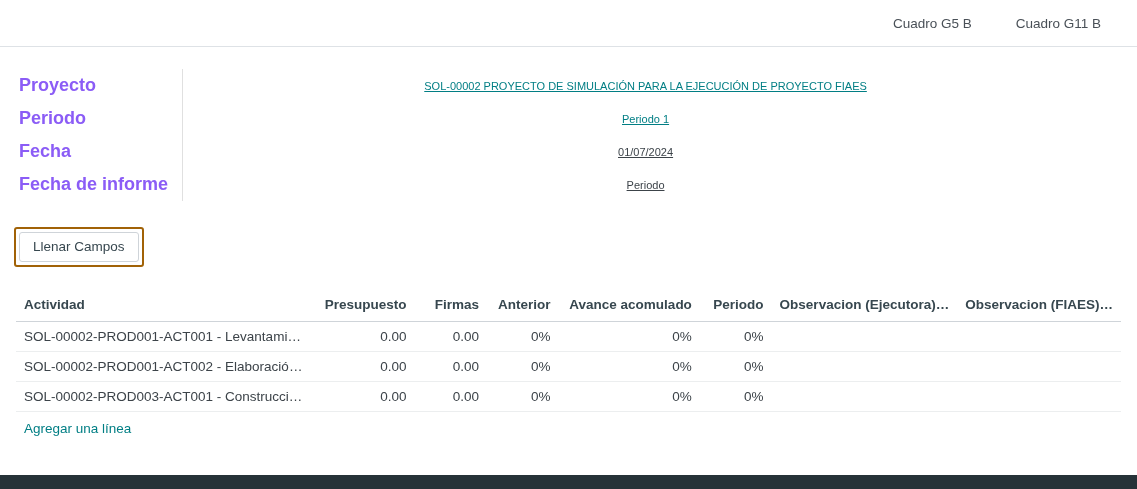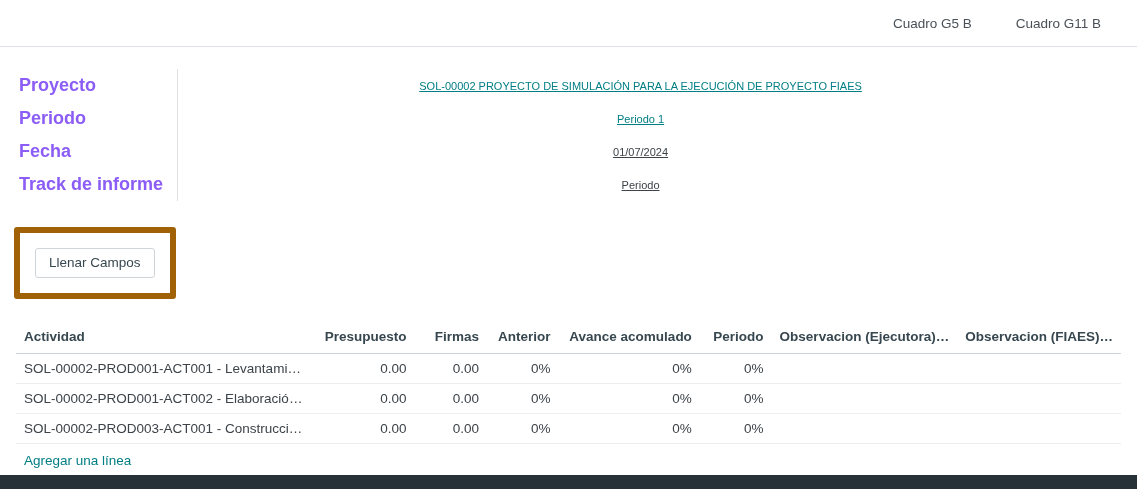--- a/index.html
+++ b/index.html
@@ -69,22 +69,22 @@
     text-overflow: ellipsis;
     text-decoration: underline;
   }
   .link-value { color: #017e84; }
   .plain-value { color: #3c4349; }
 
   
   .btn-wrap {
     margin: 26px 0 0 14px;
     display: inline-block;
-    padding: 15px;
-    border: 6px solid #a16207;
+    padding: 3px;
+    border: 2px solid #a16207;
     border-radius: 3px;
   }
   .btn {
     display: inline-block;
     background: #ffffff;
     border: 1px solid #cfd4d9;
     border-radius: 3px;
     padding: 6px 13px;
     font-size: 13.5px;
     color: #37474f;
@@ -195,21 +195,21 @@
           <span class="field-value link-value">Periodo 1</span>
         </td>
       </tr>
       <tr class="field-row">
         <td class="field-label">Fecha</td>
         <td class="field-value-cell">
           <span class="field-value plain-value">01/07/2024</span>
         </td>
       </tr>
       <tr class="field-row">
-        <td class="field-label">Track de informe</td>
+        <td class="field-label">Fecha de informe</td>
         <td class="field-value-cell">
           <span class="field-value plain-value">Periodo</span>
         </td>
       </tr>
     </tbody>
       </table>
 
     
     <div class="btn-wrap">
       <button class="btn">Llenar Campos</button>

